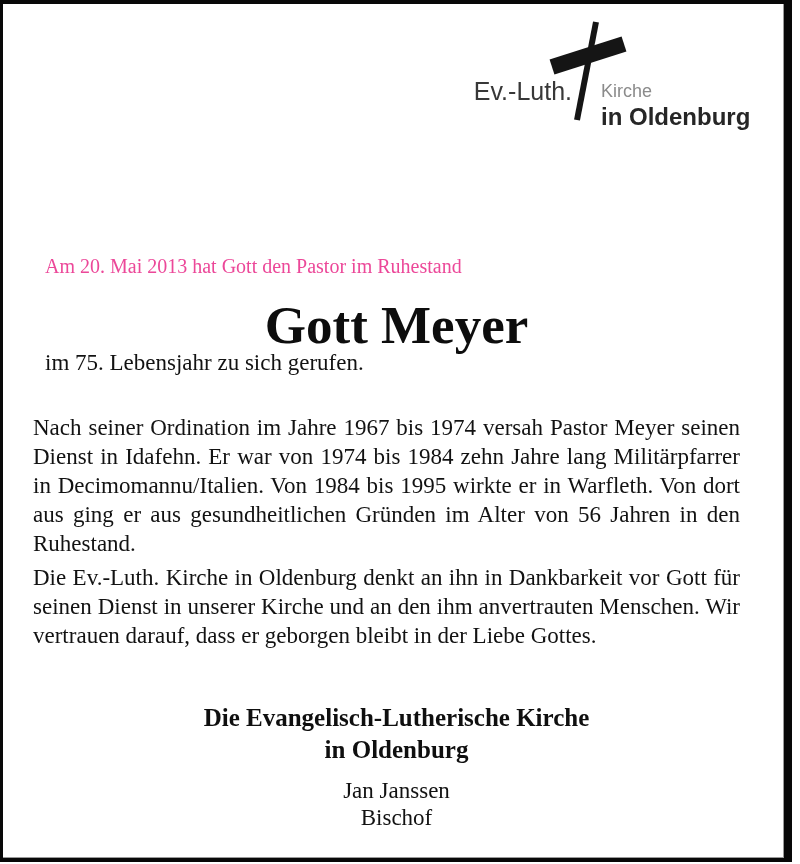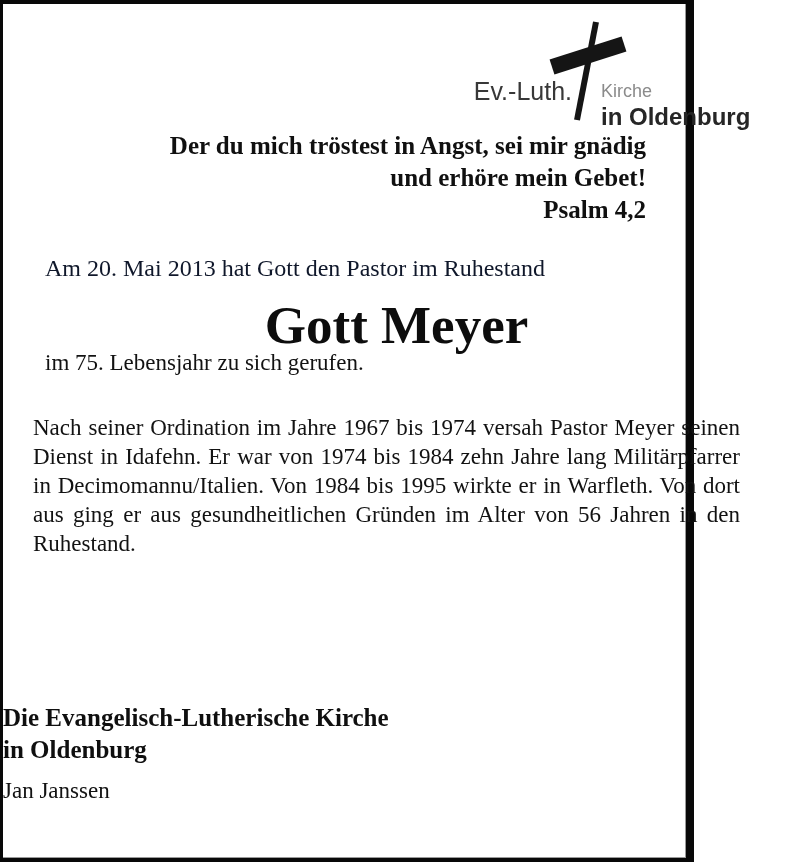--- a/index.html
+++ b/index.html
@@ -7,21 +7,21 @@
     padding: 0;
     background: #ffffff;
     width: 800px;
     height: 864px;
     overflow: hidden;
   }
   .frame {
     position: absolute;
     left: 0;
     top: 0;
-    width: 694px;
+    width: 792px;
     height: 862px;
     box-sizing: border-box;
     border-top: 4px solid #080808;
     border-left: 3px solid #080808;
     border-right: 8px solid #080808;
     border-bottom: 4px solid #080808;
     background: #ffffff;
     box-shadow: inset -1px -1px 0 #9a9a9a;
     font-family: "Liberation Serif", serif;
     color: #121212;
@@ -77,22 +77,22 @@
     font-weight: bold;
     font-size: 25px;
     line-height: 32px;
     color: #101010;
   }
   
   .intro {
     position: absolute;
     left: 42px;
     top: 251px;
-    font-size: 24px;
-    color: #0f172a;
+    font-size: 20px;
+    color: #ec4899;
     white-space: nowrap;
   }
   .name {
     position: absolute;
     left: 0;
     top: 292px;
     width: 787px;
     margin: 0;
     text-align: center;
     font-size: 53px;
@@ -120,21 +120,21 @@
     color: #121212;
   }
   .para-1 { top: 409px; }
   .para-2 { top: 559px; }
   
   .signature {
     position: absolute;
     left: 0;
     top: 698px;
     width: 787px;
-    text-align: left;
+    text-align: center;
   }
   .sig-org {
     font-weight: bold;
     font-size: 25px;
     line-height: 32px;
     color: #0f0f0f;
   }
   .sig-person {
     margin-top: 11px;
     font-size: 23px;
@@ -155,36 +155,33 @@
   <div class="logo">
     <svg class="cross" width="84" height="102" viewBox="0 0 84 102" aria-hidden="true">
       <line x1="50" y1="2" x2="31" y2="100" stroke="#151515" stroke-width="6"></line>
       <line x1="6" y1="47" x2="78" y2="24" stroke="#151515" stroke-width="16"></line>
     </svg>
     <span class="lbl-evluth">Ev.-Luth.</span>
     <span class="lbl-kirche">Kirche</span>
     <span class="lbl-oldenburg">in Oldenburg</span>
   </div>
 
-  <div class="quote">
-    <div>Der du mich tröstest in Angst, sei mir gnädig</div>
-    <div>und erhöre mein Gebet!</div>
-    <div>Psalm 4,2</div>
-  </div>
 
   <div class="intro">Am 20. Mai 2013 hat Gott den Pastor im Ruhestand</div>
 
   <h1 class="name">Gott Meyer</h1>
 
   <div class="called">im 75. Lebensjahr zu sich gerufen.</div>
 
   <p class="para para-1">Nach seiner Ordination im Jahre 1967 bis 1974 versah Pastor Meyer seinen Dienst in Idafehn. Er war von 1974 bis 1984 zehn Jahre lang Militärpfarrer in Decimomannu/Italien. Von 1984 bis 1995 wirkte er in Warfleth. Von dort aus ging er aus gesundheitlichen Gründen im Alter von 56 Jahren in den Ruhestand.</p>
 
+  <p class="para para-2">Die Ev.-Luth. Kirche in Oldenburg denkt an ihn in Dankbarkeit vor Gott für seinen Dienst in unserer Kirche und an den ihm anvertrauten Menschen. Wir vertrauen darauf, dass er geborgen bleibt in der Liebe Gottes.</p>
 
   <div class="signature">
     <div class="sig-org">
       <span>Die Evangelisch-Lutherische Kirche</span><br>
       <span>in Oldenburg</span>
     </div>
     <div class="sig-person">Jan Janssen</div>
+    <div class="sig-role">Bischof</div>
   </div>
 
 </div>
 
 </body></html>

